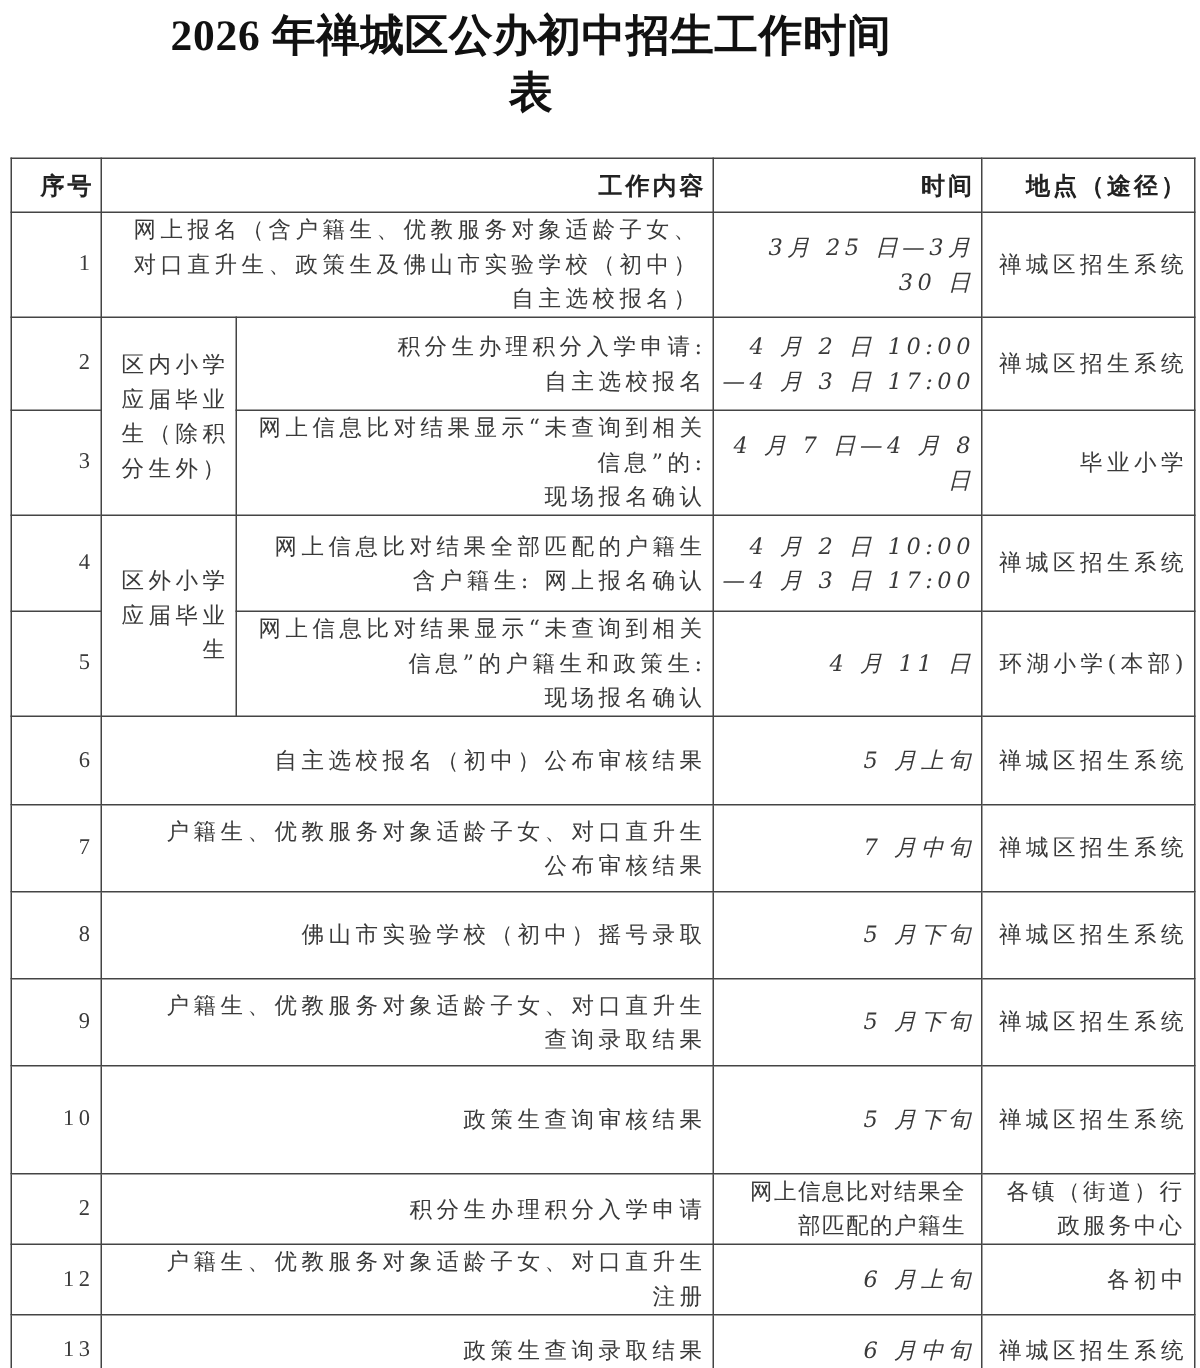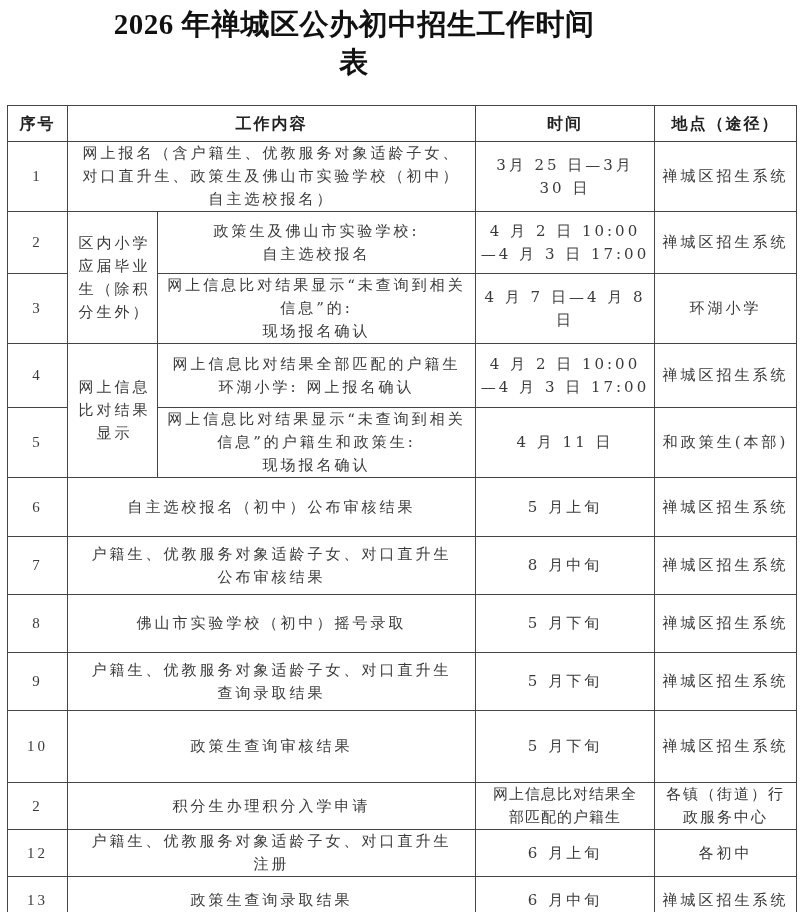--- a/index.html
+++ b/index.html
@@ -5,27 +5,27 @@
   html, body { margin: 0; padding: 0; background: #ffffff; }
   body { width: 800px; height: 912px; position: relative; overflow: hidden;
          font-family: "DejaVu Serif", "Liberation Serif", serif; color: #333; }
   .title { position: absolute; left: 0; width: 708px; text-align: center;
            font-family: "Liberation Serif", "DejaVu Serif", serif; font-weight: bold;
            font-size: 29px; color: #111; line-height: 36px; letter-spacing: 0.5px; }
   .title.l1 { top: 6px; }
   .title.l2 { top: 44px; }
   table.sched { position: absolute; left: 7px; top: 105px; border-collapse: collapse;
                 table-layout: fixed; width: 789px; }
-  table.sched td, table.sched th { border: 1.5px solid #444; text-align: center;
+  table.sched td, table.sched th { border: 1.5px solid #444; text-align: right;
         vertical-align: middle; padding: 0 4px; font-size: 15px; line-height: 23px;
         color: #3a3a3a; font-weight: normal; letter-spacing: 3px; }
   table.sched th { font-weight: bold; color: #222; font-size: 16px; letter-spacing: 2px; }
   .num { font-family: "Liberation Serif", serif; letter-spacing: 0; font-size: 16px; }
   .group { text-align: right; letter-spacing: 4px; font-size: 15.5px; padding-left: 8px !important; }
-  .c-time { letter-spacing: 2px; }
+  .c-time { letter-spacing: 2px; font-style: italic; }
 </style>
 </head>
 <body>
 
 <div class="title l1">2026 年禅城区公办初中招生工作时间</div>
 <div class="title l2">表</div>
 
 <table class="sched">
   <colgroup>
     <col style="width:60px">
@@ -46,78 +46,78 @@
     <td class="num">1</td>
     <td colspan="2" style="padding:0 8px">网上报名（含户籍生、优教服务对象适龄子女、对口直升生、政策生及佛山市实验学校（初中）自主选校报名）</td>
     <td class="c-time">3月 25 日—3月 30 日</td>
     <td>禅城区招生系统</td>
   </tr>
 
   <tr style="height:62px">
     <td class="num">2</td>
     <td rowspan="2" class="group">区内小学应届毕业生（除积分生外）</td>
     <td>
-      <div>政策生及佛山市实验学校:</div>
+      <div>积分生办理积分入学申请:</div>
       <div>自主选校报名</div>
     </td>
     <td class="c-time">
       <div>4 月 2 日 10:00</div>
       <div>—4 月 3 日 17:00</div>
     </td>
     <td>禅城区招生系统</td>
   </tr>
 
   <tr style="height:70px">
     <td class="num">3</td>
     <td>
       <div>网上信息比对结果显示“未查询到相关信息”的:</div>
       <div>现场报名确认</div>
     </td>
     <td class="c-time">4 月 7 日—4 月 8 日</td>
-    <td>环湖小学</td>
+    <td>毕业小学</td>
   </tr>
 
   <tr style="height:64px">
     <td class="num">4</td>
-    <td rowspan="2" class="group">网上信息比对结果显示</td>
+    <td rowspan="2" class="group">区外小学应届毕业生</td>
     <td>
       <div>网上信息比对结果全部匹配的户籍生</div>
-      <div>环湖小学: 网上报名确认</div>
+      <div>含户籍生: 网上报名确认</div>
     </td>
     <td class="c-time">
       <div>4 月 2 日 10:00</div>
       <div>—4 月 3 日 17:00</div>
     </td>
     <td>禅城区招生系统</td>
   </tr>
 
   <tr style="height:70px">
     <td class="num">5</td>
     <td>
       <div>网上信息比对结果显示“未查询到相关信息”的户籍生和政策生:</div>
       <div>现场报名确认</div>
     </td>
     <td class="c-time">4 月 11 日</td>
-    <td>和政策生(本部)</td>
+    <td>环湖小学(本部)</td>
   </tr>
 
   <tr style="height:59px">
     <td class="num">6</td>
     <td colspan="2">自主选校报名（初中）公布审核结果</td>
     <td class="c-time">5 月上旬</td>
     <td>禅城区招生系统</td>
   </tr>
 
   <tr style="height:58px">
     <td class="num">7</td>
     <td colspan="2">
       <div>户籍生、优教服务对象适龄子女、对口直升生</div>
       <div>公布审核结果</div>
     </td>
-    <td class="c-time">8 月中旬</td>
+    <td class="c-time">7 月中旬</td>
     <td>禅城区招生系统</td>
   </tr>
 
   <tr style="height:58px">
     <td class="num">8</td>
     <td colspan="2">佛山市实验学校（初中）摇号录取</td>
     <td class="c-time">5 月下旬</td>
     <td>禅城区招生系统</td>
   </tr>
 

